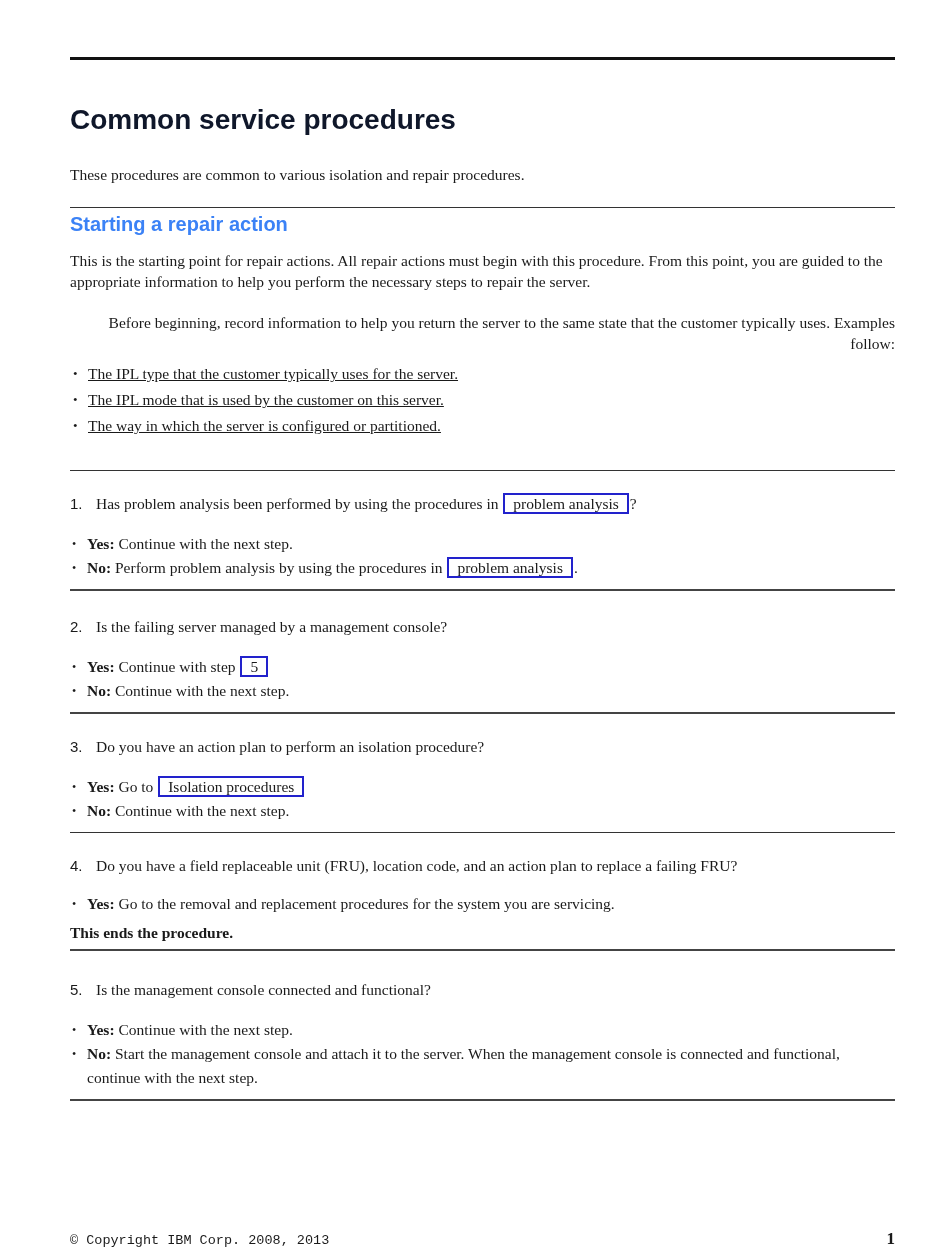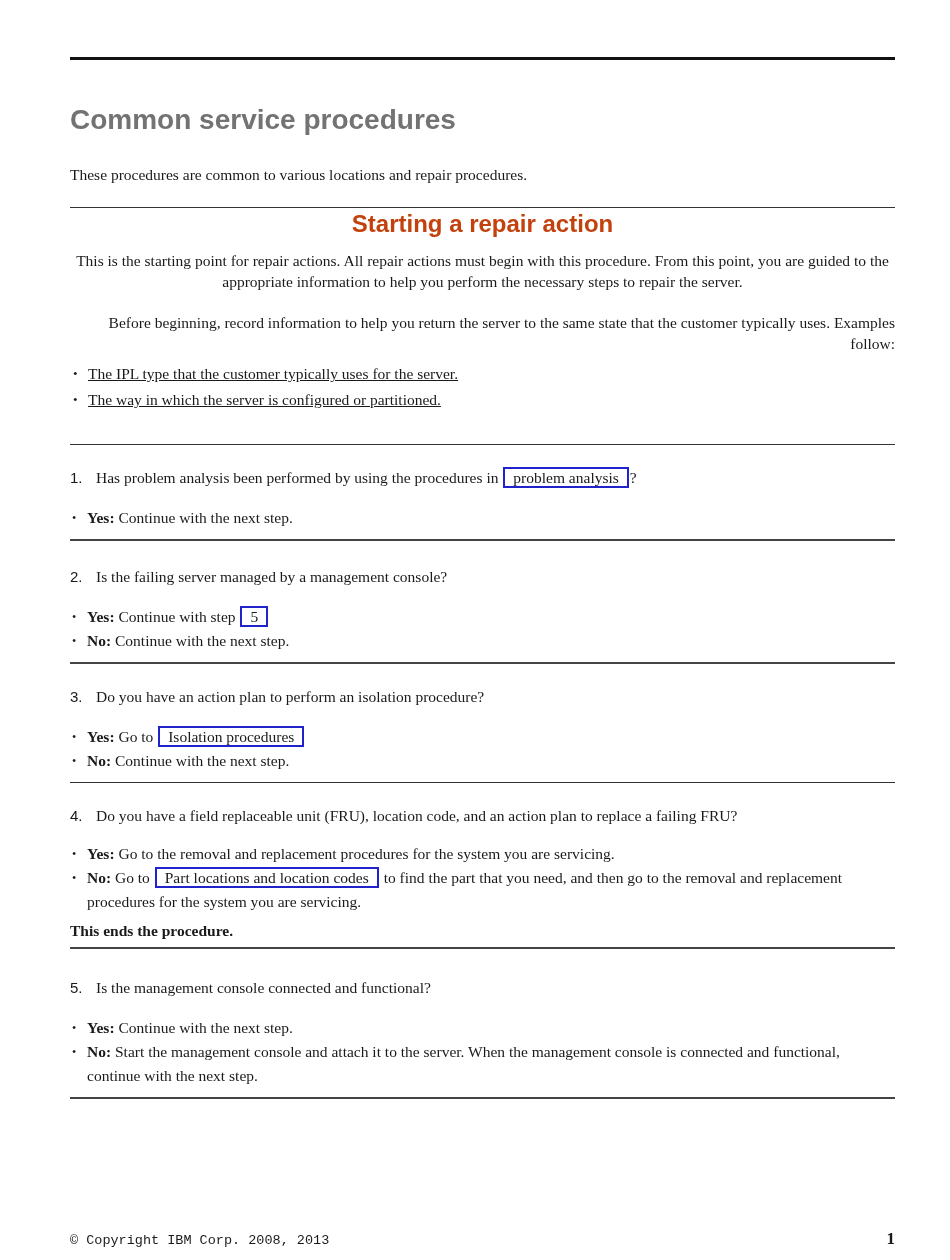--- a/index.html
+++ b/index.html
@@ -24,35 +24,34 @@
   .rule-top { margin-top: 57px; border-top: 3px solid #111; }
   .rule-thin { border-top: 1px solid #333; }
   .rule-med  { border-top: 2px solid #444; }
 
   .doc-title {
     margin: 44px 0 0 0;
     font-family: "Liberation Sans", sans-serif;
     font-weight: bold;
     font-size: 28px;
     line-height: 31px;
-    color: #737373;
+    color: #0f172a;
   }
   .intro { margin: 29px 0 0 0; }
 
   .sect-rule { margin-top: 22px; }
   .sect-heading {
     margin: 3px 0 0 0;
     font-family: "Liberation Sans", sans-serif;
     font-weight: bold;
-    font-size: 24px;
+    font-size: 20px;
     line-height: 26px;
-    color: #c2410c;
-    text-align: center;
-  }
-  .para1 { margin: 13px 0 0 0; text-align: center; }
+    color: #3b82f6;
+  }
+  .para1 { margin: 13px 0 0 0; }
   .note  { margin: 19px 0 0 0; }
   .para2 { margin: 20px 0 0 0; text-align: right; }
 
   ul.dots { list-style: none; margin: 7px 0 16px 0; padding: 0; text-decoration: underline; }
   ul.dots li {
     position: relative;
     padding-left: 18px;
     line-height: 26px;
   }
   ul.dots li::before {
@@ -121,44 +120,46 @@
 </head>
 <body>
 
 <div class="page">
   <div class="content">
 
     <hr class="rule rule-top">
 
     <h1 class="doc-title">Common service procedures</h1>
 
-    <p class="intro">These procedures are common to various locations and repair procedures.</p>
+    <p class="intro">These procedures are common to various isolation and repair procedures.</p>
 
     <hr class="rule rule-thin sect-rule">
     <h2 class="sect-heading">Starting a repair action</h2>
 
     <p class="para1">This is the starting point for repair actions. All repair actions must begin with this procedure. From this point, you are guided to the appropriate information to help you perform the necessary steps to repair the server.</p>
 
 
     <p class="para2">Before beginning, record information to help you return the server to the same state that the customer typically uses. Examples follow:</p>
 
     <ul class="dots">
       <li>The IPL type that the customer typically uses for the server.</li>
+      <li>The IPL mode that is used by the customer on this server.</li>
       <li>The way in which the server is configured or partitioned.</li>
     </ul>
 
     <hr class="rule rule-thin steps-rule">
 
     <div>
       <div class="step-q">
         <span class="step-num">1.</span>
         <span class="step-text"><span>Has problem analysis been performed by using the procedures in </span><a class="linkbox">problem analysis</a><span>?</span></span>
       </div>
       <ul class="yn">
         <li><b>Yes:</b><span> Continue with the next step.</span></li>
+        <li><b>No:</b><span> Perform problem analysis by using the procedures in </span><a class="linkbox">problem analysis</a><span>.</span></li>
       </ul>
       <hr class="rule rule-med step-rule">
     </div>
 
     <div>
       <div class="step-q" style="margin-top:25px">
         <span class="step-num">2.</span>
         <span class="step-text">Is the failing server managed by a management console?</span>
       </div>
       <ul class="yn">
@@ -180,21 +181,20 @@
       <hr class="rule rule-thin step-rule">
     </div>
 
     <div>
       <div class="step-q">
         <span class="step-num">4.</span>
         <span class="step-text">Do you have a field replaceable unit (FRU), location code, and an action plan to replace a failing FRU?</span>
       </div>
       <ul class="yn" style="margin-top:16px">
         <li><b>Yes:</b><span> Go to the removal and replacement procedures for the system you are servicing.</span></li>
-        <li><b>No:</b><span> Go to </span><a class="linkbox">Part locations and location codes</a><span> to find the part that you need, and then go to the removal and replacement procedures for the system you are servicing.</span></li>
       </ul>
       <p class="ends">This ends the procedure.</p>
       <hr class="rule rule-med ends-rule">
     </div>
 
     <div>
       <div class="step-q" style="margin-top:28px">
         <span class="step-num">5.</span>
         <span class="step-text">Is the management console connected and functional?</span>
       </div>

